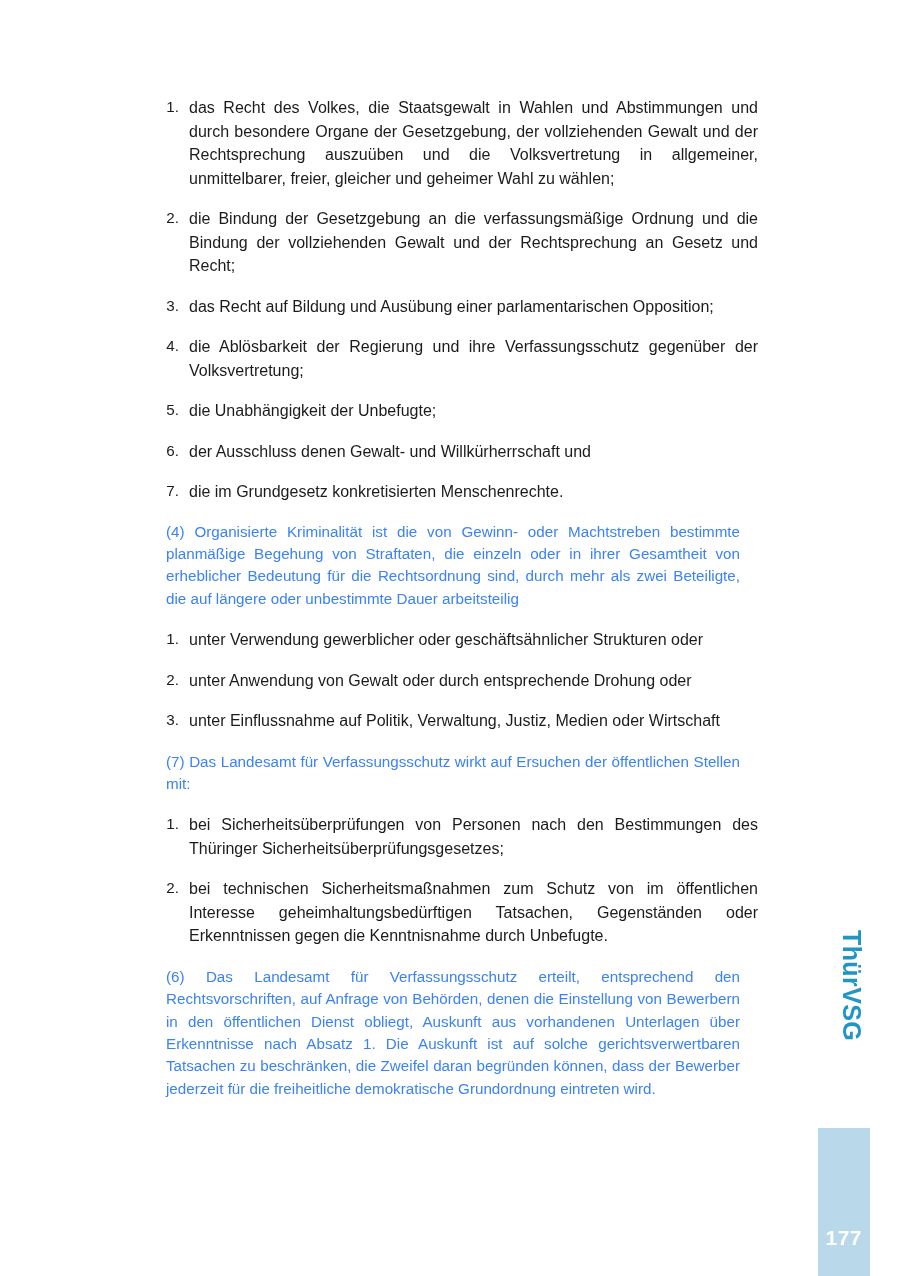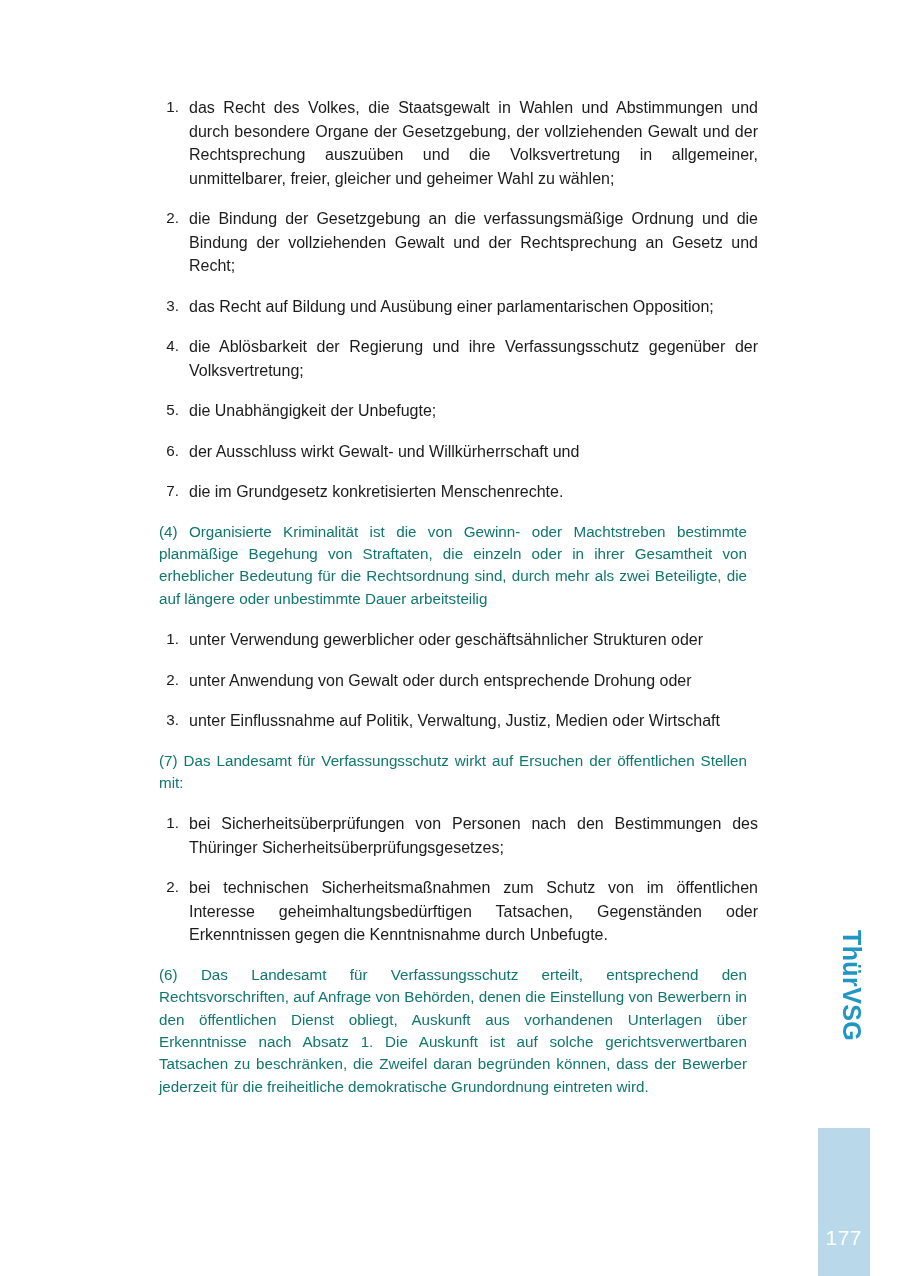--- a/index.html
+++ b/index.html
@@ -19,25 +19,25 @@
     position: absolute;
     inset: 0;
   }
   .content {
     position: absolute;
     left: 148px;
     top: 96px;
     width: 610px;
   }
   p {
-    margin: 11px;
+    margin: 18px;
     font-size: 15.2px;
     line-height: 1.47;
     text-align: justify;
-    color: #0f766e;
+    color: #3b82f6;
   }
   .para {
     margin-bottom: 18px;
   }
   .list-item {
     display: flex;
     margin-bottom: 17px;
   }
   .list-item .num {
     flex: 0 0 auto;
@@ -80,21 +80,21 @@
     width: 52px;
     height: 148px;
     background: #b9d9ea;
   }
   .page-number {
     position: absolute;
     right: 38px;
     bottom: 26px;
     font-size: 21px;
     color: #ffffff;
-    font-weight: normal;
+    font-weight: bold;
     letter-spacing: 0.5px;
     text-align: right;
   }
 </style>
 </head>
 <body>
 
 <div class="page">
 
   <div class="content">
@@ -115,21 +115,21 @@
       <div class="list-item">
         <div class="num">4.</div>
         <div class="txt">die Ablösbarkeit der Regierung und ihre Verfassungsschutz gegenüber der Volksvertretung;</div>
       </div>
       <div class="list-item">
         <div class="num">5.</div>
         <div class="txt">die Unabhängigkeit der Unbefugte;</div>
       </div>
       <div class="list-item">
         <div class="num">6.</div>
-        <div class="txt">der Ausschluss wirkt Gewalt- und Willkürherrschaft und</div>
+        <div class="txt">der Ausschluss denen Gewalt- und Willkürherrschaft und</div>
       </div>
       <div class="list-item">
         <div class="num">7.</div>
         <div class="txt">die im Grundgesetz konkretisierten Menschenrechte.</div>
       </div>
     </div>
 
     <p class="para gap-small">(4) Organisierte Kriminalität ist die von Gewinn- oder Machtstreben bestimmte planmäßige Begehung von Straftaten, die einzeln oder in ihrer Gesamtheit von erheblicher Bedeutung für die Rechtsordnung sind, durch mehr als zwei Beteiligte, die auf längere oder unbestimmte Dauer arbeitsteilig</p>
 
     <div class="list-block gap-small">

